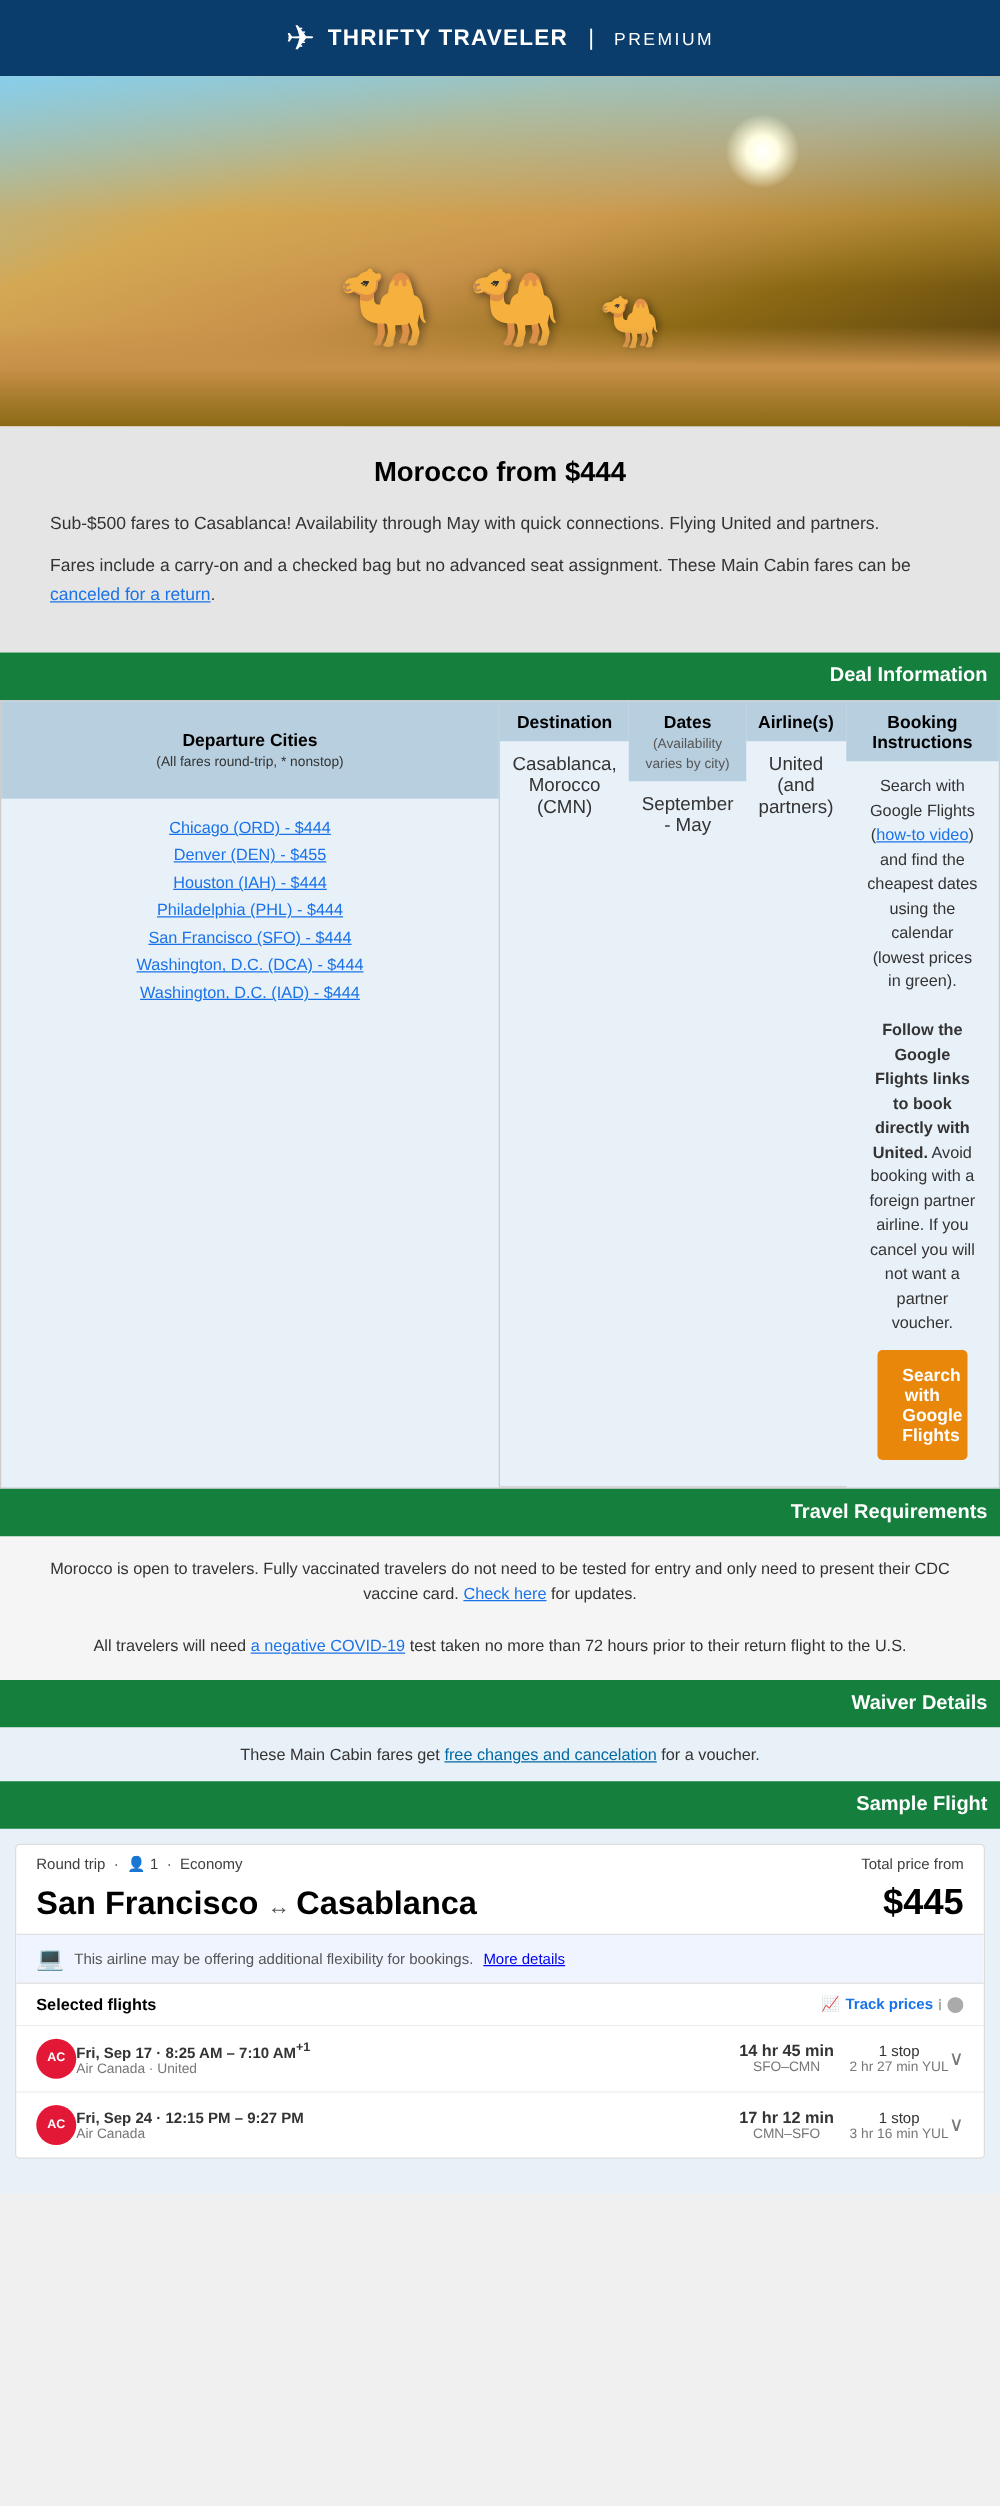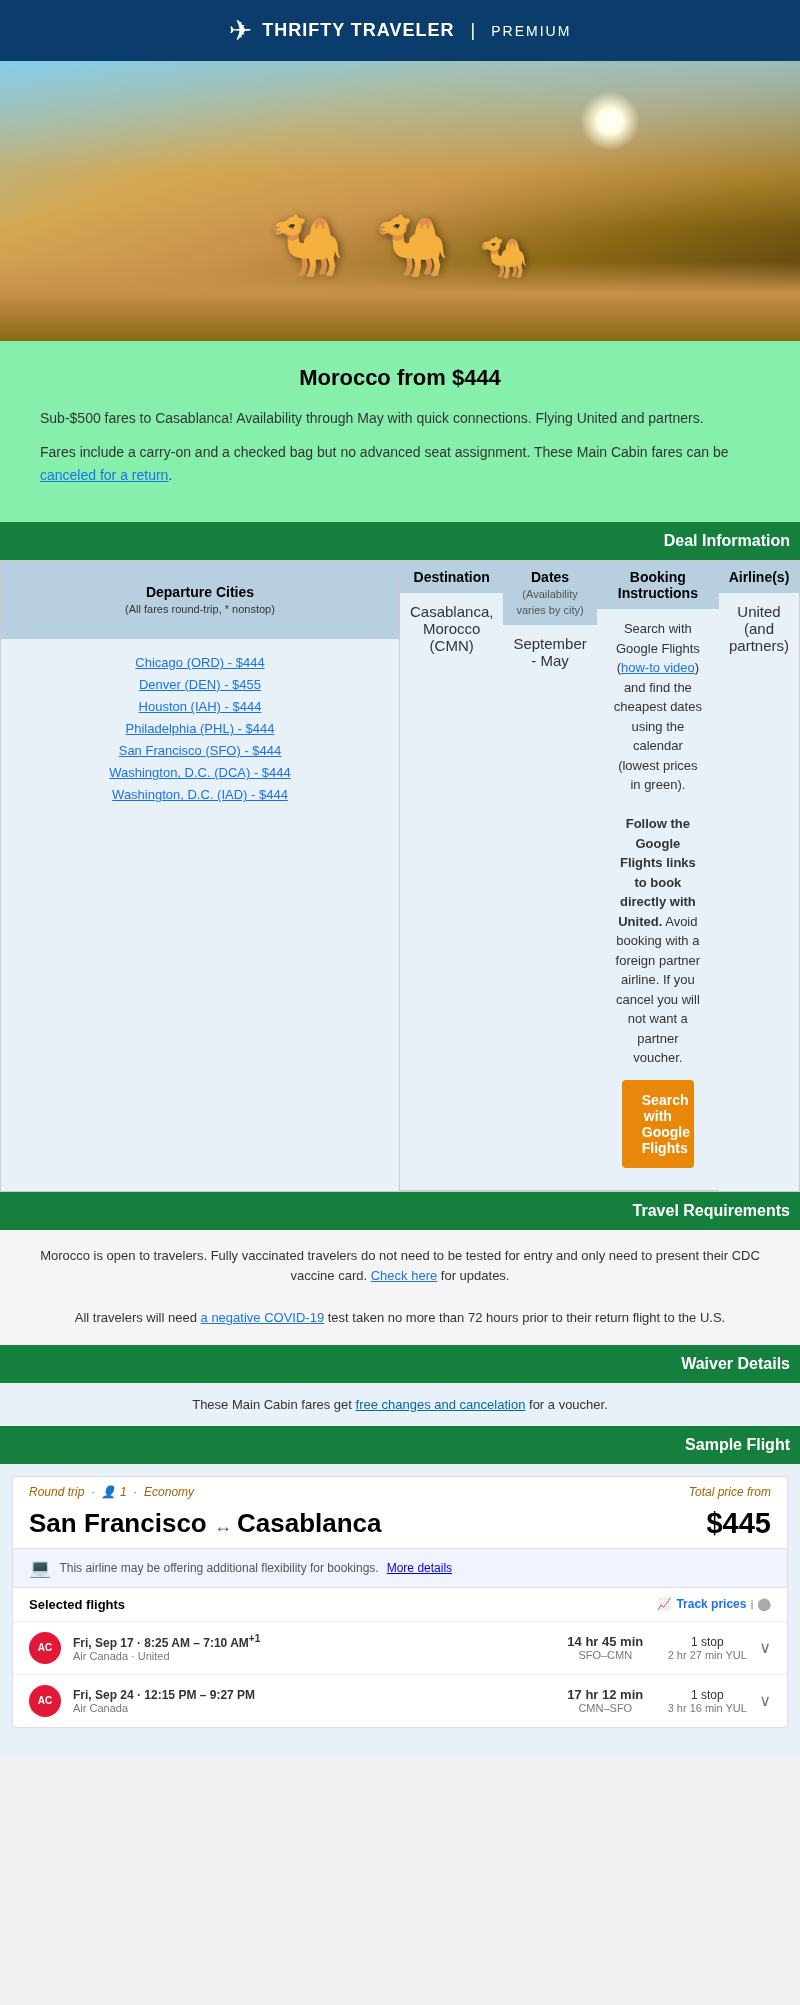--- a/index.html
+++ b/index.html
@@ -87,21 +87,21 @@
     .dune {
       position: absolute;
       bottom: 0;
       width: 100%;
       height: 80px;
       background: linear-gradient(to top, #8B6914 0%, #c8914a 60%, transparent 100%);
     }
 
     
     .content-area {
-      background: #86efac;
+      background: #e5e5e5;
       padding: 24px 40px;
     }
 
     .deal-title {
       font-size: 22px;
       font-weight: bold;
       text-align: center;
       margin-bottom: 16px;
       color: #000;
     }
@@ -281,22 +281,21 @@
       padding: 0;
       overflow: hidden;
     }
 
     .flight-header-row {
       display: flex;
       justify-content: space-between;
       align-items: center;
       padding: 8px 16px 4px;
       font-size: 12px;
-      color: #a16207;
-      font-style: italic;
+      color: #404040;
     }
 
     .flight-route-row {
       display: flex;
       align-items: center;
       justify-content: space-between;
       padding: 4px 16px 8px;
     }
 
     .flight-route-label {
@@ -343,21 +342,20 @@
       gap: 4px;
       font-size: 12px;
       color: #1a73e8;
     }
 
     .flight-row {
       display: flex;
       align-items: center;
       padding: 10px 16px;
       border-top: 1px solid #eee;
-      gap: 12px;
     }
 
     .airline-logo {
       width: 32px;
       height: 32px;
       background: #e31837;
       border-radius: 50%;
       display: flex;
       align-items: center;
       justify-content: center;
@@ -496,37 +494,37 @@
           <div class="info-block-header">Destination</div>
           <div class="info-block-content">Casablanca, Morocco (CMN)</div>
         </div>
 
         <div class="info-block">
           <div class="info-block-header">
             <span>Dates</span><br>
             <span class="info-block-subheader">(Availability varies by city)</span>
           </div>
           <div class="info-block-content">September - May</div>
+        </div>
+
+        <div class="info-block">
+          <div class="info-block-header">Airline(s)</div>
+          <div class="info-block-content">United (and partners)</div>
         </div>
 
         <div class="info-block">
           <div class="info-block-header">Booking Instructions</div>
           <div class="booking-content">
             <span>Search with Google Flights (</span><a href="#">how-to video</a><span>) and find the cheapest dates using the calendar (lowest prices in green).</span>
             <br><br>
             <span class="bold-text">Follow the Google Flights links to book directly with United.</span>
             <span> Avoid booking with a foreign partner airline. If you cancel you will not want a partner voucher.</span>
             <br>
             <button class="google-flights-btn">Search with Google Flights</button>
           </div>
-        </div>
-
-        <div class="info-block">
-          <div class="info-block-header">Airline(s)</div>
-          <div class="info-block-content">United (and partners)</div>
         </div>
       </div>
     </div>
   </div>
 
   <div class="section-wrapper travel-req">
     <div class="section-header orange-section">Travel Requirements</div>
     <div class="travel-req-content">
       <p>
         <span>Morocco is open to travelers. Fully vaccinated travelers do not need to be tested for entry and only need to present their CDC vaccine card.</span>

